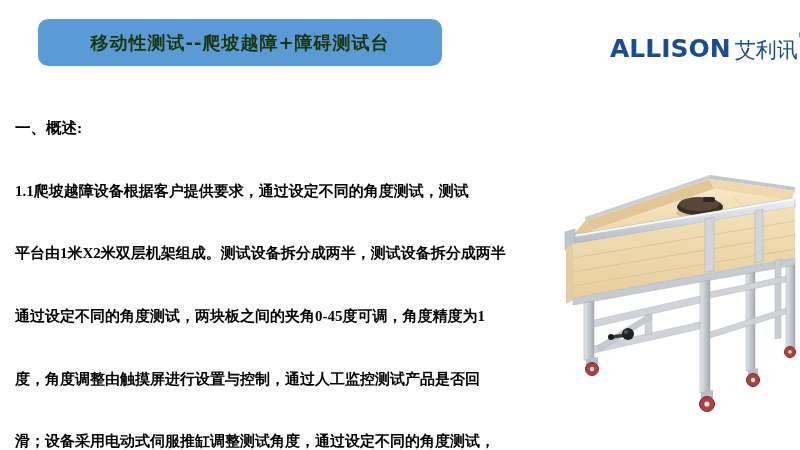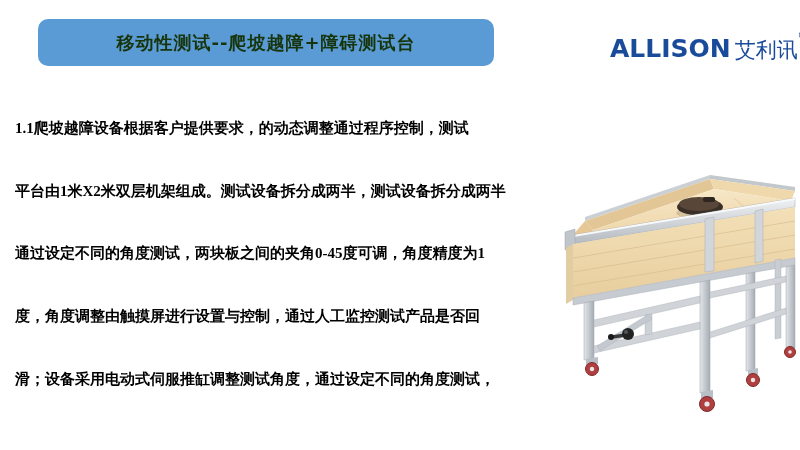--- a/index.html
+++ b/index.html
@@ -5,21 +5,21 @@
   html,body{margin:0;padding:0;}
   body{
     width:800px;height:450px;position:relative;overflow:hidden;
     background:#ffffff;
     font-family:"Liberation Sans","DejaVu Sans",sans-serif;
   }
   .slide{position:absolute;inset:0;}
 
   
   .banner{
-    position:absolute;left:38px;top:19px;width:456px;height:47px;
+    position:absolute;left:38px;top:19px;width:404px;height:47px;
     background:var(--banner,#5B9BD5);
     border-radius:10px;
     display:flex;align-items:center;justify-content:center;
   }
   .banner-text{
     font-size:18px;font-weight:700;letter-spacing:1px;
     color:var(--title-text,#17350D);
     font-family:"DejaVu Sans","Liberation Sans",sans-serif;
   }
 
@@ -62,21 +62,22 @@
 
   <div class="banner">
     <span class="banner-text">移动性测试--爬坡越障+障碍测试台</span>
   </div>
 
   <div class="logo">
     <span class="logo-latin">ALLISON</span><span class="logo-cjk">艾利讯</span><span class="logo-reg">®</span>
   </div>
 
   <div class="content">
-    <div class="line">1.1爬坡越障设备根据客户提供要求，的动态调整通过程序控制，测试</div>
+    <div class="heading">一、概述:</div>
+    <div class="line">1.1爬坡越障设备根据客户提供要求，通过设定不同的角度测试，测试</div>
     <div class="line">平台由1米X2米双层机架组成。测试设备拆分成两半，测试设备拆分成两半</div>
     <div class="line">通过设定不同的角度测试，两块板之间的夹角0-45度可调，角度精度为1</div>
     <div class="line">度，角度调整由触摸屏进行设置与控制，通过人工监控测试产品是否回</div>
     <div class="line">滑；设备采用电动式伺服推缸调整测试角度，通过设定不同的角度测试，</div>
     
     
     
     
     
     

